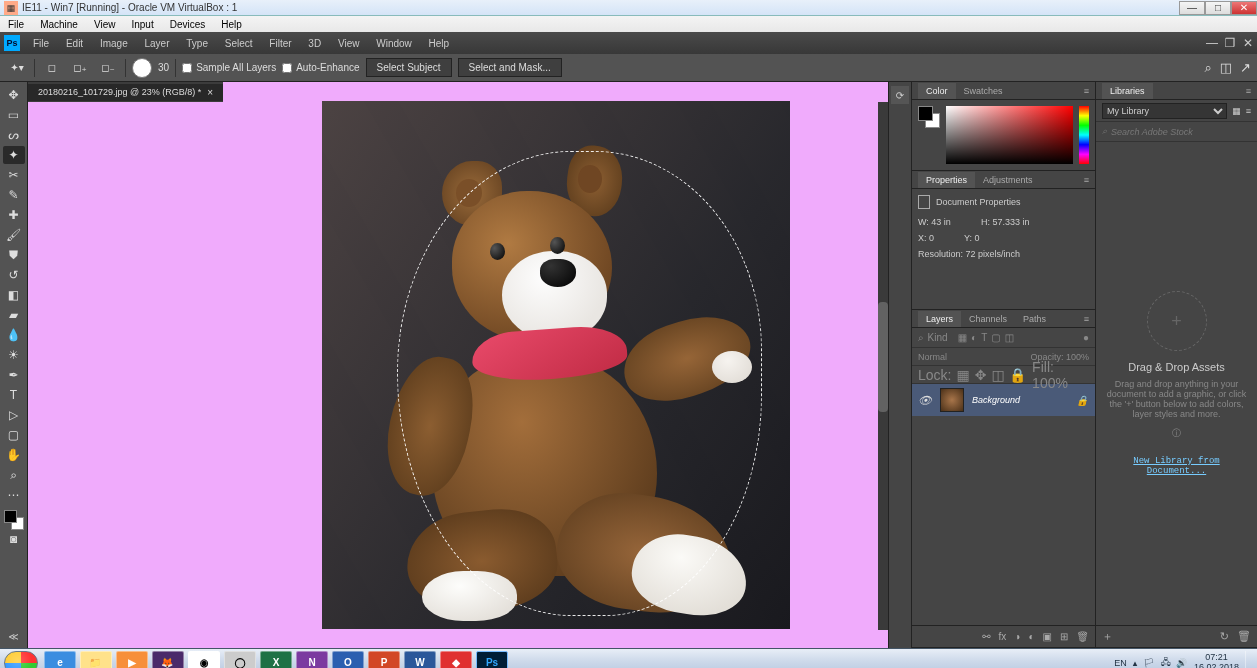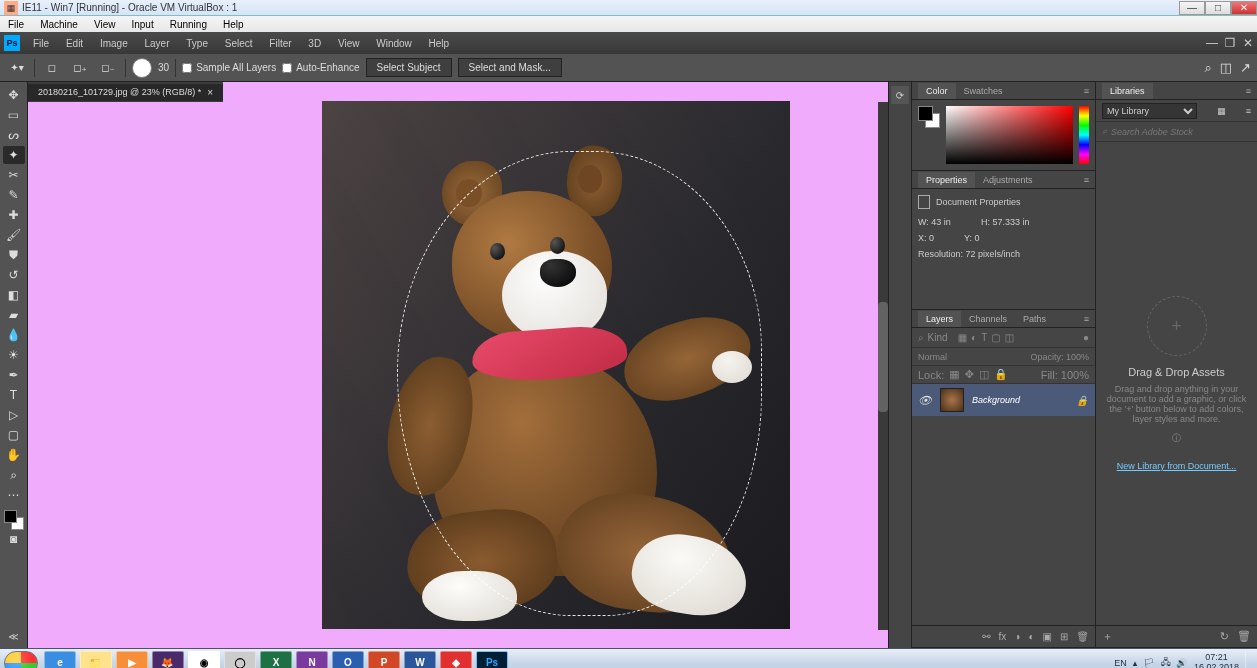--- a/index.html
+++ b/index.html
@@ -116,33 +116,33 @@
 .props-title { display: flex; align-items: center; gap: 6px; margin-bottom: 8px; }
 .doc-icon { width: 12px; height: 14px; border: 1px solid #aaa; }
 
 
 .layers { flex: 1; display: flex; flex-direction: column; }
 .layers .p-body { flex: 1; padding: 0; }
 .l-search { height: 20px; display: flex; align-items: center; padding: 0 6px; gap: 4px; border-bottom: 1px solid #333; color: #888; font-size: 10px;}
 .l-search span { font-size: 10px; }
 .l-icons { display: flex; gap: 4px; margin-left: 6px; font-size: 10px; }
 .l-blend { height: 18px; display: flex; align-items: center; padding: 0 6px; gap: 8px; border-bottom: 1px solid #333; font-size: 9px; color: #888; }
-.l-lock { height: 18px; display: flex; align-items: center; padding: 0 6px; gap: 5px; border-bottom: 1px solid #333; font-size: 11px; color: #888; }
+.l-lock { height: 18px; display: flex; align-items: center; padding: 0 6px; gap: 5px; border-bottom: 1px solid #333; font-size: 14px; color: #888; }
 .layer-row { height: 32px; display: flex; align-items: center; padding: 0 6px; gap: 8px; background: #4a5a78; color: #fff; font-size: 9px; font-style: italic; }
 .layer-eye { font-size: 11px; color: #ddd; }
 .layer-thumb { width: 24px; height: 24px; background: radial-gradient(#a8754a,#4a3018); border: 1px solid #222; }
 .layer-lock { margin-left: auto; font-size: 10px; }
 .layer-btns { height: 22px; border-top: 1px solid #222; display: flex; align-items: center; justify-content: flex-end; gap: 8px; padding: 0 6px; font-size: 10px; color: #aaa; }
 
 
 .lib-body { flex: 1; display: flex; flex-direction: column; align-items: center; justify-content: center; text-align: center; color: #888; font-size: 9px; padding: 8px; }
 .lib-drop { width: 60px; height: 60px; border: 1px dashed #666; border-radius: 50%; display: flex; align-items: center; justify-content: center; font-size: 18px; color: #666; margin-bottom: 10px; }
 .lib-title { font-size: 11px; color: #ccc; margin-bottom: 6px; }
-.lib-link { color: #7cf; margin-top: 16px; text-decoration: underline; }
-.lib-hdr { height: 22px; padding: 0 6px; display: flex; align-items: center; gap: 20px; font-size: 9px; color: #ccc; border-bottom: 1px solid #333;}
+.lib-link { color: #7cf; margin-top: 16px; text-decoration: underline; font-family: Liberation Mono, monospace; }
+.lib-hdr { height: 22px; padding: 0 6px; display: flex; align-items: center; gap: 5px; font-size: 9px; color: #ccc; border-bottom: 1px solid #333;}
 .lib-hdr select { flex: 1; background: #353535; color: #ccc; border: 1px solid #222; font-size: 9px; height: 16px; }
 .lib-search { height: 20px; padding: 0 6px; display: flex; align-items: center; color: #777; font-size: 9px; border-bottom: 1px solid #333; font-style: italic; gap: 4px;}
 .lib-btns { height: 22px; border-top: 1px solid #222; display: flex; align-items: center; justify-content: space-between; padding: 0 6px; font-size: 11px; color: #aaa; }
 .lib-btns .r { display: flex; gap: 8px; }
 
 
 .taskbar { height: 28px; background: linear-gradient(#e8eef7,#cdd9ea 45%,#b6c7df); display: flex; align-items: center; padding: 0 4px; border-top: 1px solid #456; }
 .start { width: 34px; height: 24px; border-radius: 12px; background: radial-gradient(circle at 40% 40%, #fff3, transparent 60%), conic-gradient(#f33 0 90deg, #3c3 90deg 180deg, #39f 180deg 270deg, #fc3 270deg 360deg); border: 1px solid #678; }
 .tb-apps { display: flex; gap: 4px; margin-left: 6px; }
 .tb-app { width: 32px; height: 24px; display: flex; align-items: center; justify-content: center; font-size: 10px; font-weight: bold; border: 1px solid rgba(255,255,255,.4); border-radius: 2px; }
@@ -161,21 +161,21 @@
     <div class="win-btn">□</div>
     <div class="win-btn close">✕</div>
   </div>
 </div>
 
 <div class="vb-menu">
   <span>File</span>
   <span>Machine</span>
   <span>View</span>
   <span>Input</span>
-  <span>Running</span>
+  <span>Devices</span>
   <span>Help</span>
 </div>
 
 <div class="ps-frame">
 
   <div class="ps-top">
     <div class="ps-logo">Ps</div>
     <div class="ps-menu">
       <span>File</span>
       <span>Edit</span>

